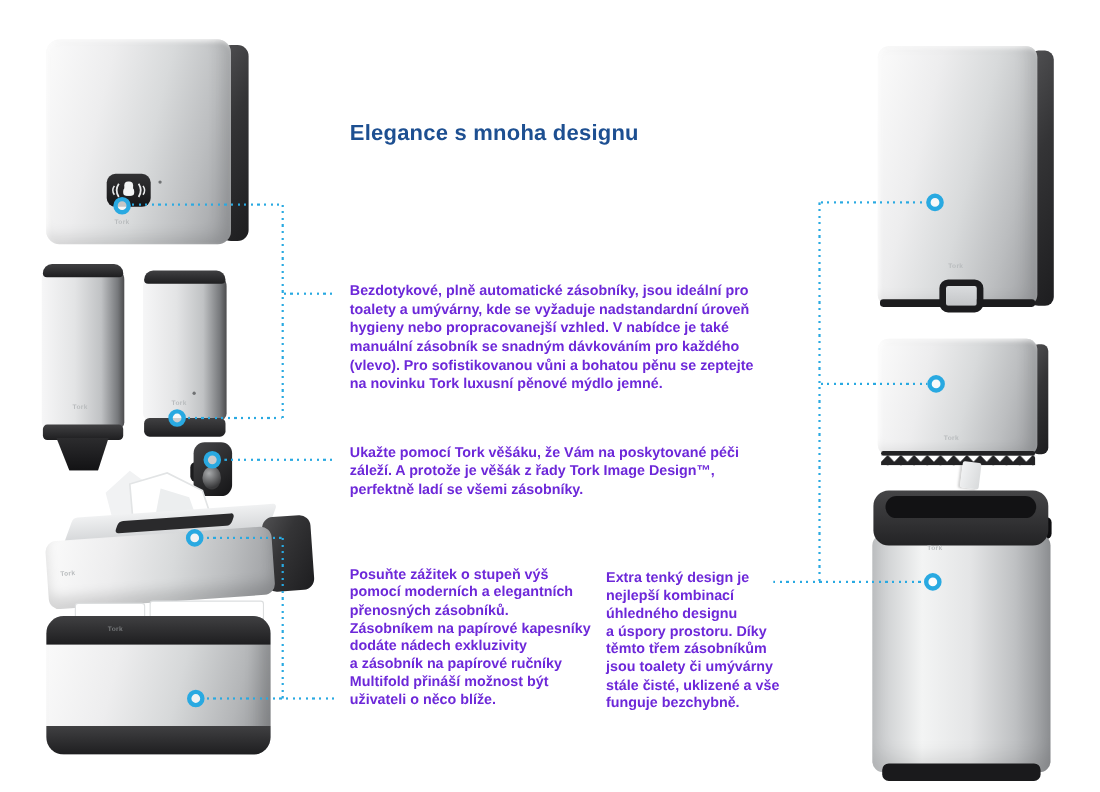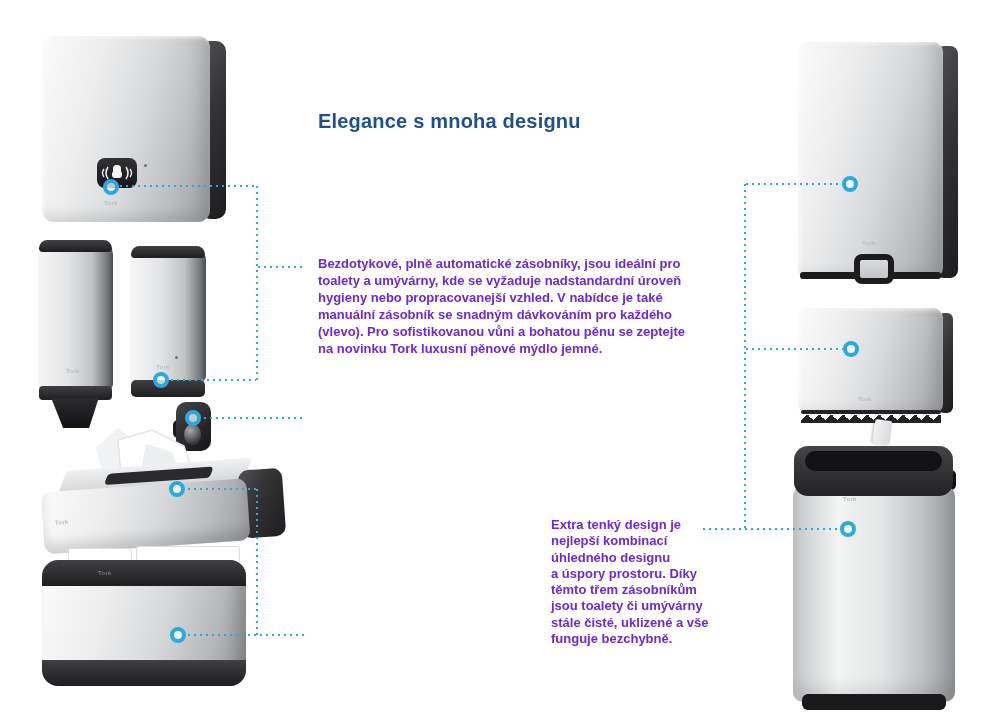--- a/index.html
+++ b/index.html
@@ -151,21 +151,32 @@
 
   <h1 class="heading" style="left:318px;top:110px;margin:0;font-size:20px;">Elegance s mnoha designu</h1>
 
   <div class="para" style="left:318px;top:255px;width:410px;">Bezdotykové, plně automatické zásobníky, jsou ideální pro
 toalety a umývárny, kde se vyžaduje nadstandardní úroveň
 hygieny nebo propracovanejší vzhled. V nabídce je také
 manuální zásobník se snadným dávkováním pro každého
 (vlevo). Pro sofistikovanou vůni a bohatou pěnu se zeptejte
 na novinku Tork luxusní pěnové mýdlo jemné.</div>
 
+  <div class="para" style="left:318px;top:402px;width:410px;">Ukažte pomocí Tork věšáku, že Vám na poskytované péči
+záleží. A protože je věšák z řady Tork Image Design™,
+perfektně ladí se všemi zásobníky.</div>
 
+  <div class="para tight" style="left:318px;top:514px;width:240px;">Posuňte zážitek o stupeň výš
+pomocí moderních a elegantních
+přenosných zásobníků.
+Zásobníkem na papírové kapesníky
+dodáte nádech exkluzivity
+a zásobník na papírové ručníky
+Multifold přináší možnost být
+uživateli o něco blíže.</div>
 
   <div class="para tight" style="left:551px;top:517px;width:200px;">Extra tenký design je
 nejlepší kombinací
 úhledného designu
 a úspory prostoru. Díky
 těmto třem zásobníkům
 jsou toalety či umývárny
 stále čisté, uklizené a vše
 funguje bezchybně.</div>
 

